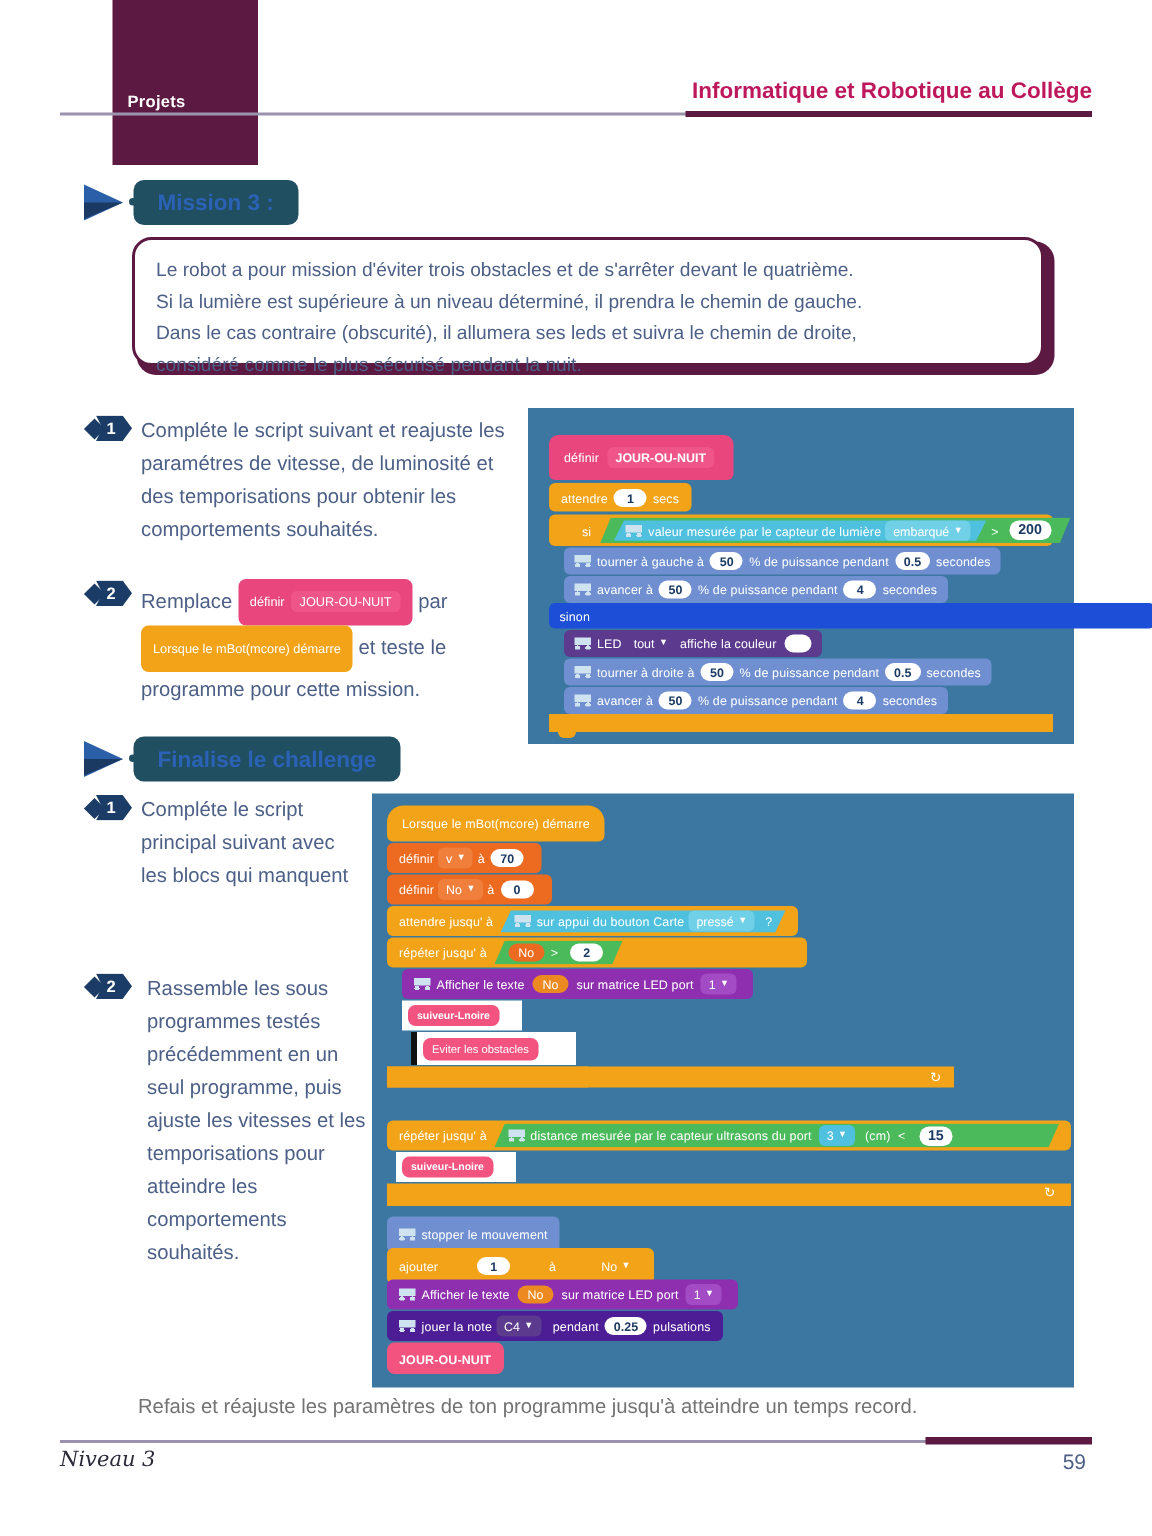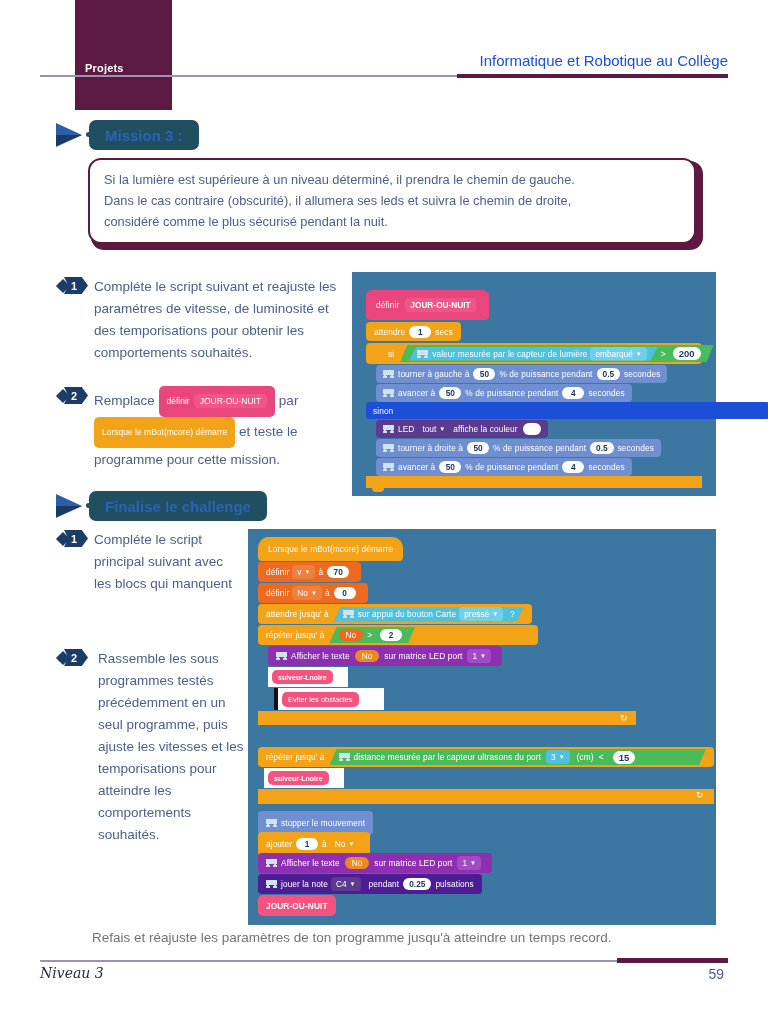--- a/index.html
+++ b/index.html
@@ -20,21 +20,21 @@
   .hdr-rule{
     position:absolute;left:40px;top:75px;width:688px;height:2px;
     background:#9b93ad;
   }
   .hdr-rule-strong{
     position:absolute;left:457px;top:74px;width:271px;height:4px;
     background:#5c1a42;
   }
   .hdr-title{
     position:absolute;right:40px;top:52px;
-    font-size:15px;color:#1d4ed8;white-space:nowrap;
+    font-size:15px;color:#be185d;white-space:nowrap;font-weight:bold;
   }
   
   .banner{position:absolute;height:30px;}
   .banner .tri{
     position:absolute;left:0;top:3px;width:0;height:0;
     border-top:12px solid transparent;border-bottom:12px solid transparent;
     border-left:26px solid #2b5fa8;
   }
   .banner .tri2{
     position:absolute;left:0;top:15px;width:0;height:0;
@@ -144,20 +144,21 @@
   <div class="tri"></div>
   <div class="tri2"></div>
   <div class="dot"></div>
   <div class="pill">
     <b>Mission 3 :</b>
   </div>
 </div>
 
 <div class="callout-shadow"></div>
 <div class="callout">
+  <p>Le robot a pour mission d'éviter trois obstacles et de s'arrêter devant le quatrième.</p>
   <p>Si la lumière est supérieure à un niveau déterminé, il prendra le chemin de gauche.</p>
   <p>Dans le cas contraire (obscurité), il allumera ses leds et suivra le chemin de droite,</p>
   <p>considéré comme le plus sécurisé pendant la nuit.</p>
 </div>
 
 <div class="numitem" style="left:58px;top:276px;width:290px;">
   <div class="badge">
     <div class="dia"></div>
     <div class="hex"></div>
     <div class="num">1</div>
@@ -386,21 +387,21 @@
   </div>
 
   <div style="position:absolute;left:10px;top:260px;width:456px;height:15px;background:#f2a318;"></div>
   <div style="position:absolute;left:448px;top:261px;font-size:9px;color:#fff;">↻</div>
 
   <div class="blk" style="left:10px;top:282px;height:20px;background:#6f8fd0;padding:12px 8px;">
     <span class="ic"></span>
     <span class="t">stopper le mouvement</span>
   </div>
 
-  <div class="blk" style="left:10px;top:303px;height:20px;background:#f2a318;padding:12px 8px;">
+  <div class="blk" style="left:10px;top:303px;height:20px;background:#f2a318;padding:12px 8px;gap:22px;">
     <span class="t">ajouter</span>
     <span class="oval">1</span>
     <span class="t">à</span>
     <span class="drop" style="background:#f2a318;">
       <span>No</span>
       <span style="margin-left:3px;font-size:6px;">▼</span>
     </span>
   </div>
 
   <div class="blk" style="left:10px;top:324px;height:20px;background:#8e2fb0;padding:0 8px;">

